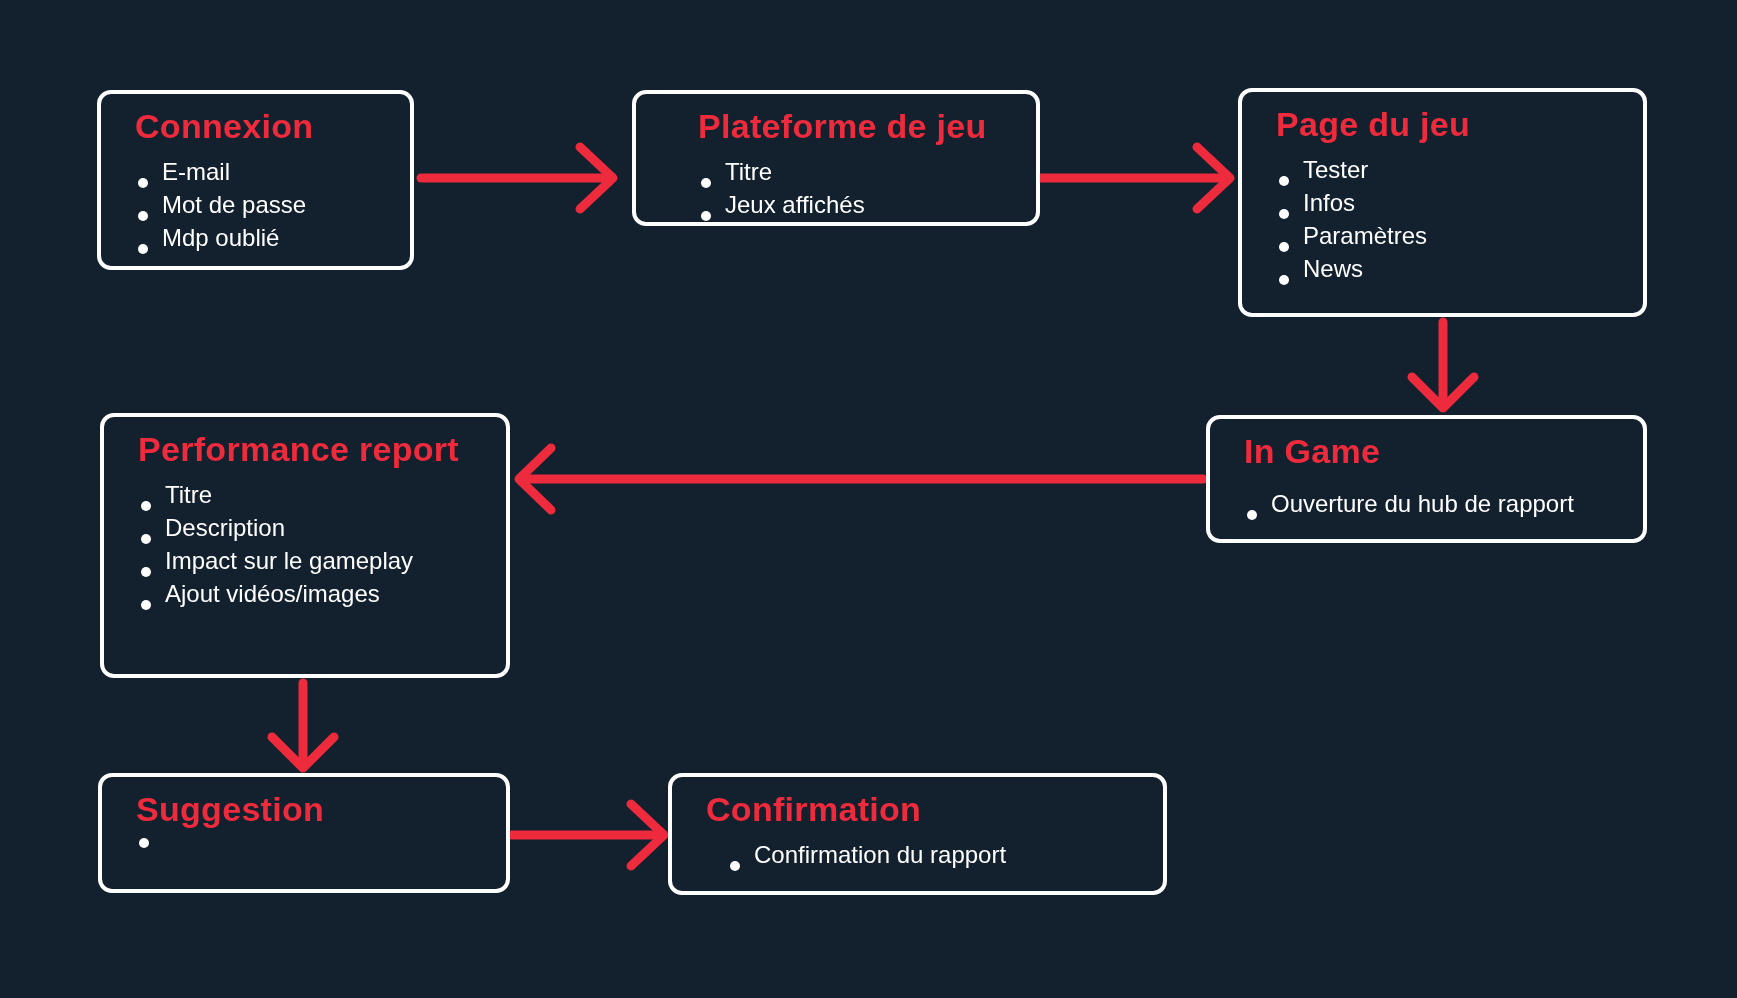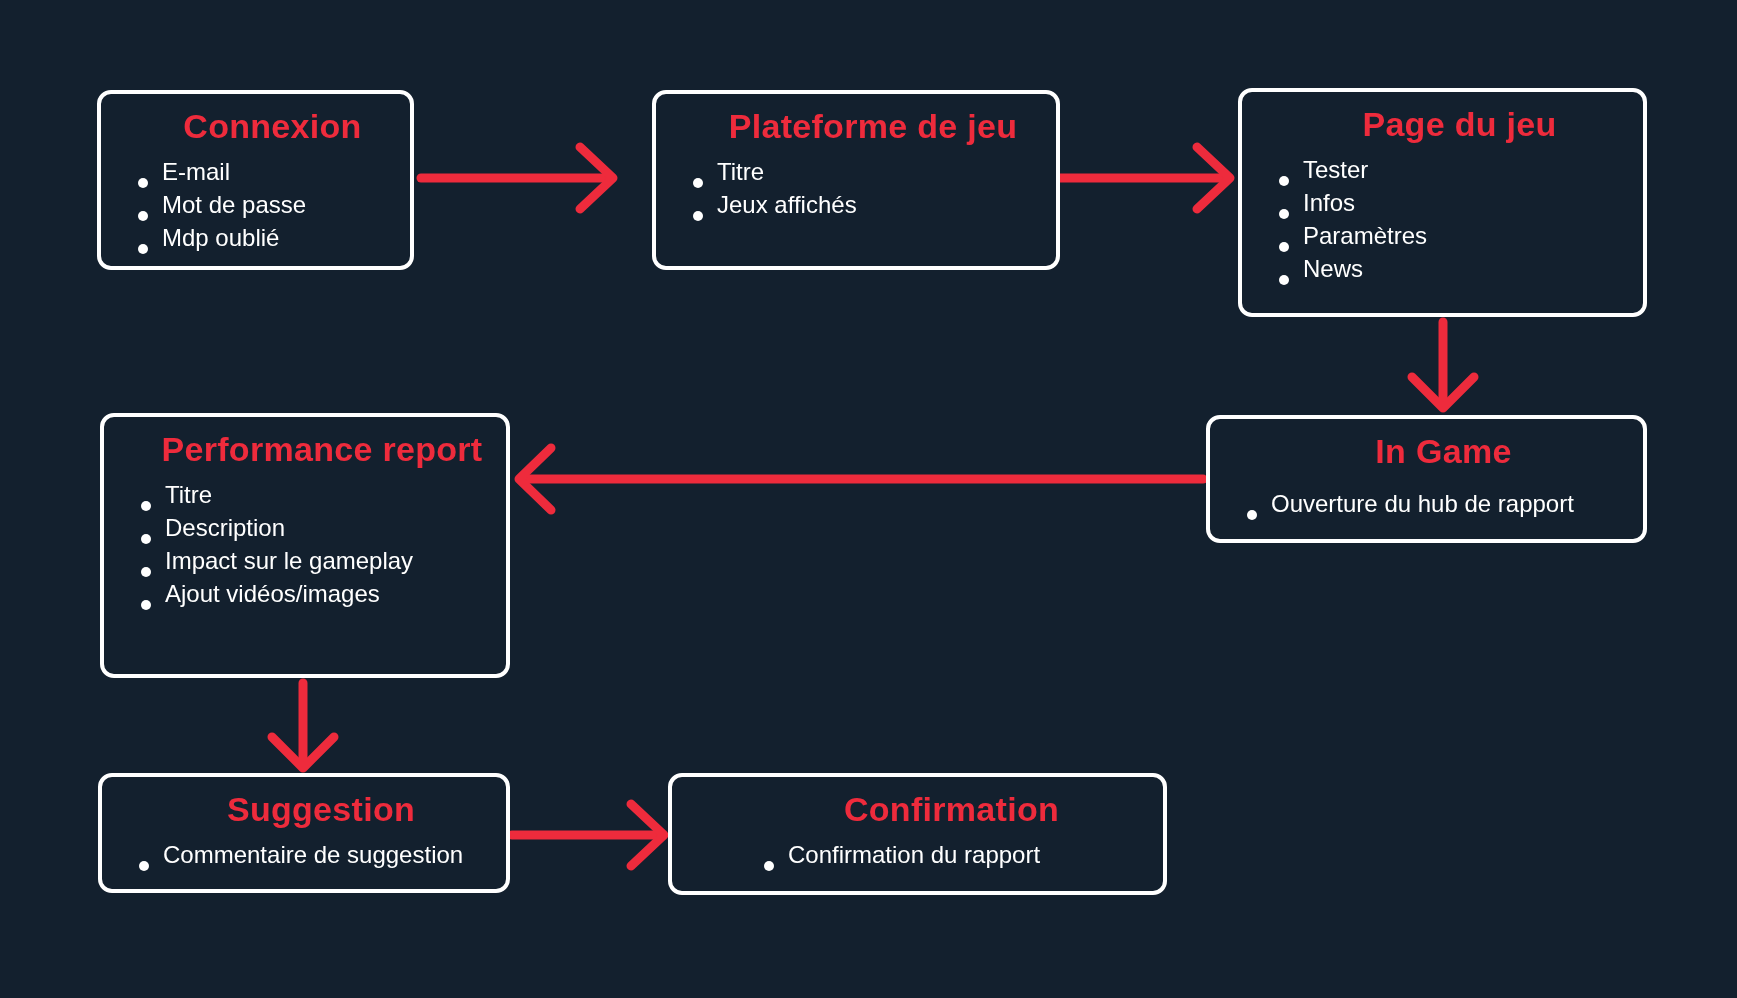--- a/index.html
+++ b/index.html
@@ -33,21 +33,21 @@
     background: var(--box-fill, #13202e);
     border: 4px solid var(--box-border, #ffffff);
     border-radius: 14px;
     padding: 13px 0;
   }
   .node-title {
     color: var(--accent, #ee2b3c);
     font-weight: bold;
     font-size: 34px;
     line-height: 1.15;
-    text-align: center;
+    text-align: left;
     letter-spacing: 0.3px;
     margin-left: 34px;
   }
   .node-items {
     list-style: none;
     margin-top: 9px;
     padding-left: 37px;
     padding-right: 14px;
   }
   .node-items li {
@@ -59,26 +59,26 @@
     line-height: 33px;
   }
   .dot {
     width: 10px; height: 10px;
     border-radius: 50%;
     background: var(--text, #ffffff);
     flex: 0 0 auto;
   }
   
   .n-connexion     { left:  97px; top:  90px; width: 317px; height: 180px; }
-  .n-plateforme    { left: 652px; top:  90px; width: 408px; height: 180px; }
+  .n-plateforme    { left: 632px; top:  90px; width: 408px; height: 136px; padding-left: 28px; }
   .n-page-du-jeu   { left:1238px; top:  88px; width: 409px; height: 229px; }
   .n-in-game       { left:1206px; top: 415px; width: 441px; height: 128px; }
   .n-performance   { left: 100px; top: 413px; width: 410px; height: 265px; }
   .n-suggestion    { left:  98px; top: 773px; width: 412px; height: 120px; }
-  .n-confirmation  { left: 668px; top: 773px; width: 499px; height: 122px; padding-left: 34px; }
+  .n-confirmation  { left: 668px; top: 773px; width: 499px; height: 122px; }
   .n-in-game .node-items { margin-top: 16px; }
   .n-confirmation .node-items { padding-left: 58px; }
 </style>
 </head>
 <body>
 
 <div class="canvas">
 
   <svg class="arrows" viewBox="0 0 1737 998">
     <g>
@@ -191,21 +191,20 @@
           <span>Ajout vidéos/images</span>
         </li>
     </ul>
   </div>
 
   <div class="node n-suggestion">
     <div class="node-title">Suggestion</div>
     <ul class="node-items">
       <li>
           <span class="dot"></span>
-          <span>Commentaire de suggestion</span>
         </li>
     </ul>
   </div>
 
   <div class="node n-confirmation">
     <div class="node-title">Confirmation</div>
     <ul class="node-items">
       <li>
           <span class="dot"></span>
           <span>Confirmation du rapport</span>

